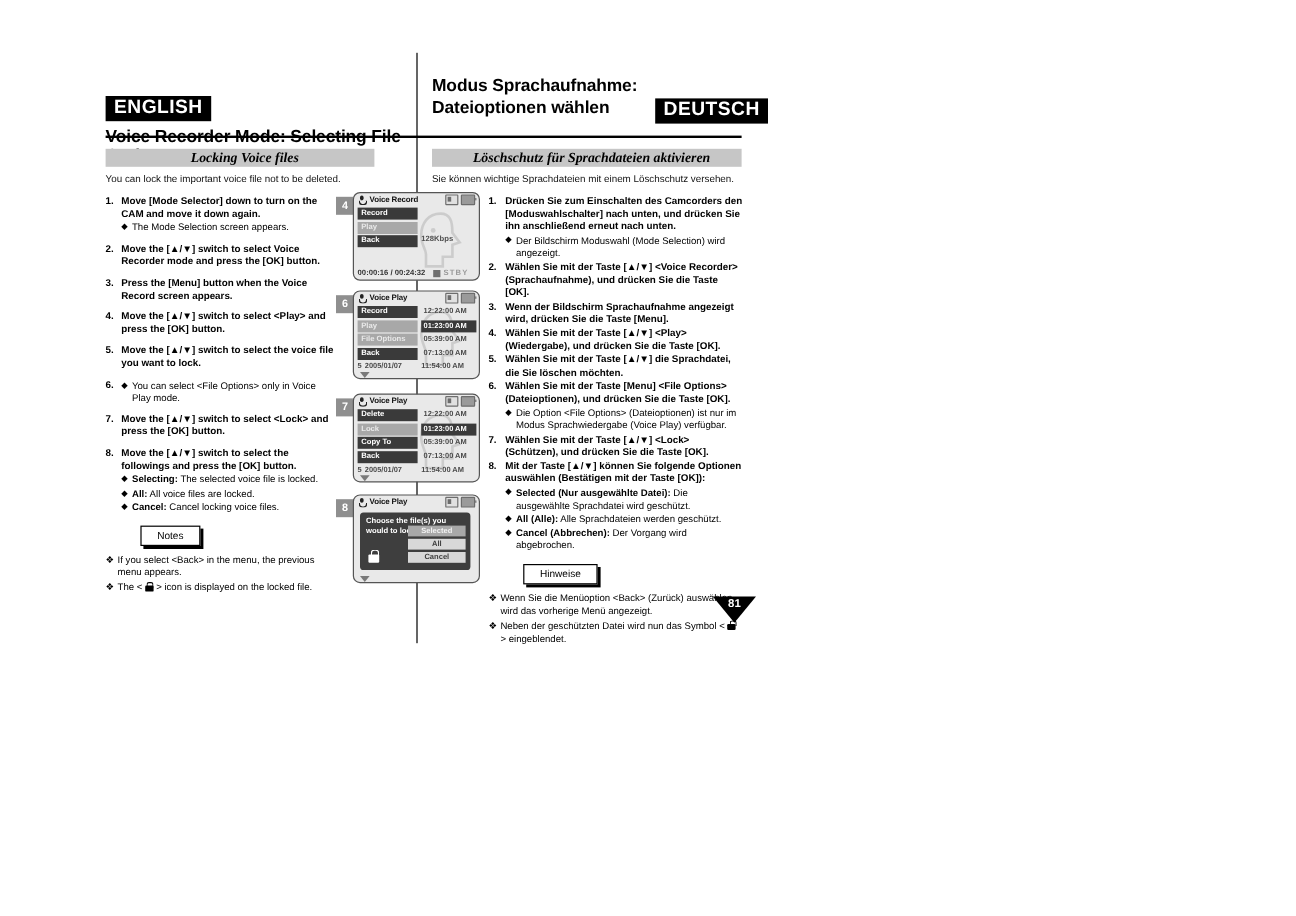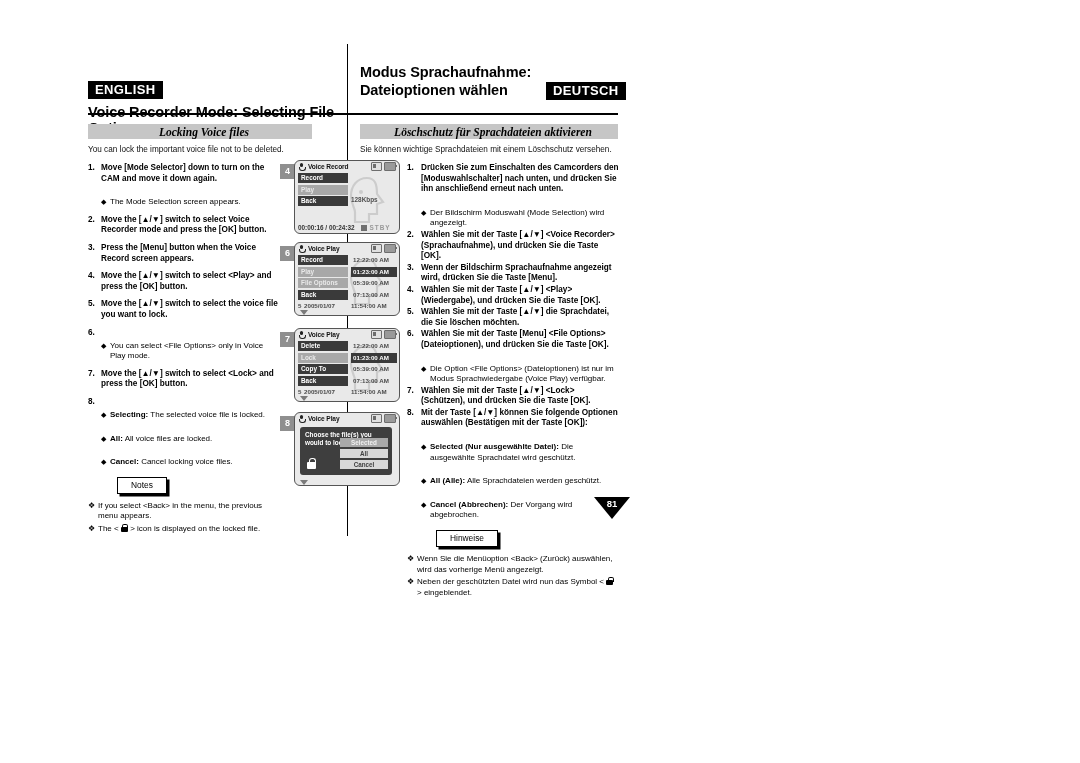--- a/index.html
+++ b/index.html
@@ -9,21 +9,21 @@
     -webkit-font-smoothing:antialiased;
   }
   .page{position:relative;width:1080px;height:763px;overflow:hidden;}
 
   
   .v-divider{position:absolute;left:347px;top:44px;width:1px;height:492px;background:#000;}
 
   
   .lang-tag{
     display:inline-block;background:#000;color:#fff;font-weight:bold;
-    font-size:13px;letter-spacing:.4px;padding:2px 7px 3px 7px;line-height:1;
+    font-size:16px;letter-spacing:.4px;padding:2px 7px 3px 7px;line-height:1;
   }
   .hdr-en{position:absolute;left:88px;top:80px;width:258px;}
   .hdr-de{position:absolute;left:360px;top:64px;width:260px;}
   .hdr-title{
     font-size:14.5px;font-weight:bold;color:#000;line-height:16px;
     margin-top:5px;letter-spacing:-0.1px;
   }
   .hdr-rule{position:absolute;left:88px;top:113px;width:530px;height:2px;background:#000;}
   .deutsch-tag{position:absolute;left:546px;top:82px;}
 
@@ -48,21 +48,21 @@
   .col{position:absolute;font-size:8px;color:#000;}
   .col-en{left:88px;top:163px;width:192px;}
   .col-de{left:407px;top:163px;width:212px;}
 
   .step{display:flex;margin-bottom:7px;}
   .step-num{width:13px;flex:0 0 13px;font-weight:bold;font-size:8.2px;line-height:10.6px;}
   .step-body{flex:1;font-weight:bold;font-size:8.2px;line-height:10.6px;}
   .col-de .step{margin-bottom:1px;}
   .col-de .step-num{width:14px;flex:0 0 14px;}
 
-  .bullet{display:flex;margin-top:13px;font-weight:normal;}
+  .bullet{display:flex;margin-top:1px;font-weight:normal;}
   .bullet .bl{flex:0 0 9px;font-size:7px;line-height:10.6px;}
   .bullet .bt{flex:1;font-size:8px;line-height:10.6px;font-weight:normal;}
   .bullet .bt b{font-weight:bold;}
 
   
   .notes-wrap{margin-top:9px;position:relative;}
   .notes-tab{
     display:inline-block;border:1px solid #000;background:#fff;
     font-size:8.4px;padding:2px 13px 3px 13px;position:relative;
     box-shadow:2.5px 2.5px 0 #000;
@@ -251,20 +251,21 @@
         </div>
         <div class="step">
           <div class="step-num">7.</div>
           <div class="step-body">
             <div>Move the [▲/▼] switch to select &lt;Lock&gt; and press the [OK] button.</div>
           </div>
         </div>
         <div class="step">
           <div class="step-num">8.</div>
           <div class="step-body">
+            <div>Move the [▲/▼] switch to select the followings and press the [OK] button.</div>
             <div class="bullet">
               <span class="bl">◆</span>
               <span class="bt"><b>Selecting:</b> The selected voice file is locked.</span>
             </div>
             <div class="bullet">
               <span class="bl">◆</span>
               <span class="bt"><b>All:</b> All voice files are locked.</span>
             </div>
             <div class="bullet">
               <span class="bl">◆</span>

